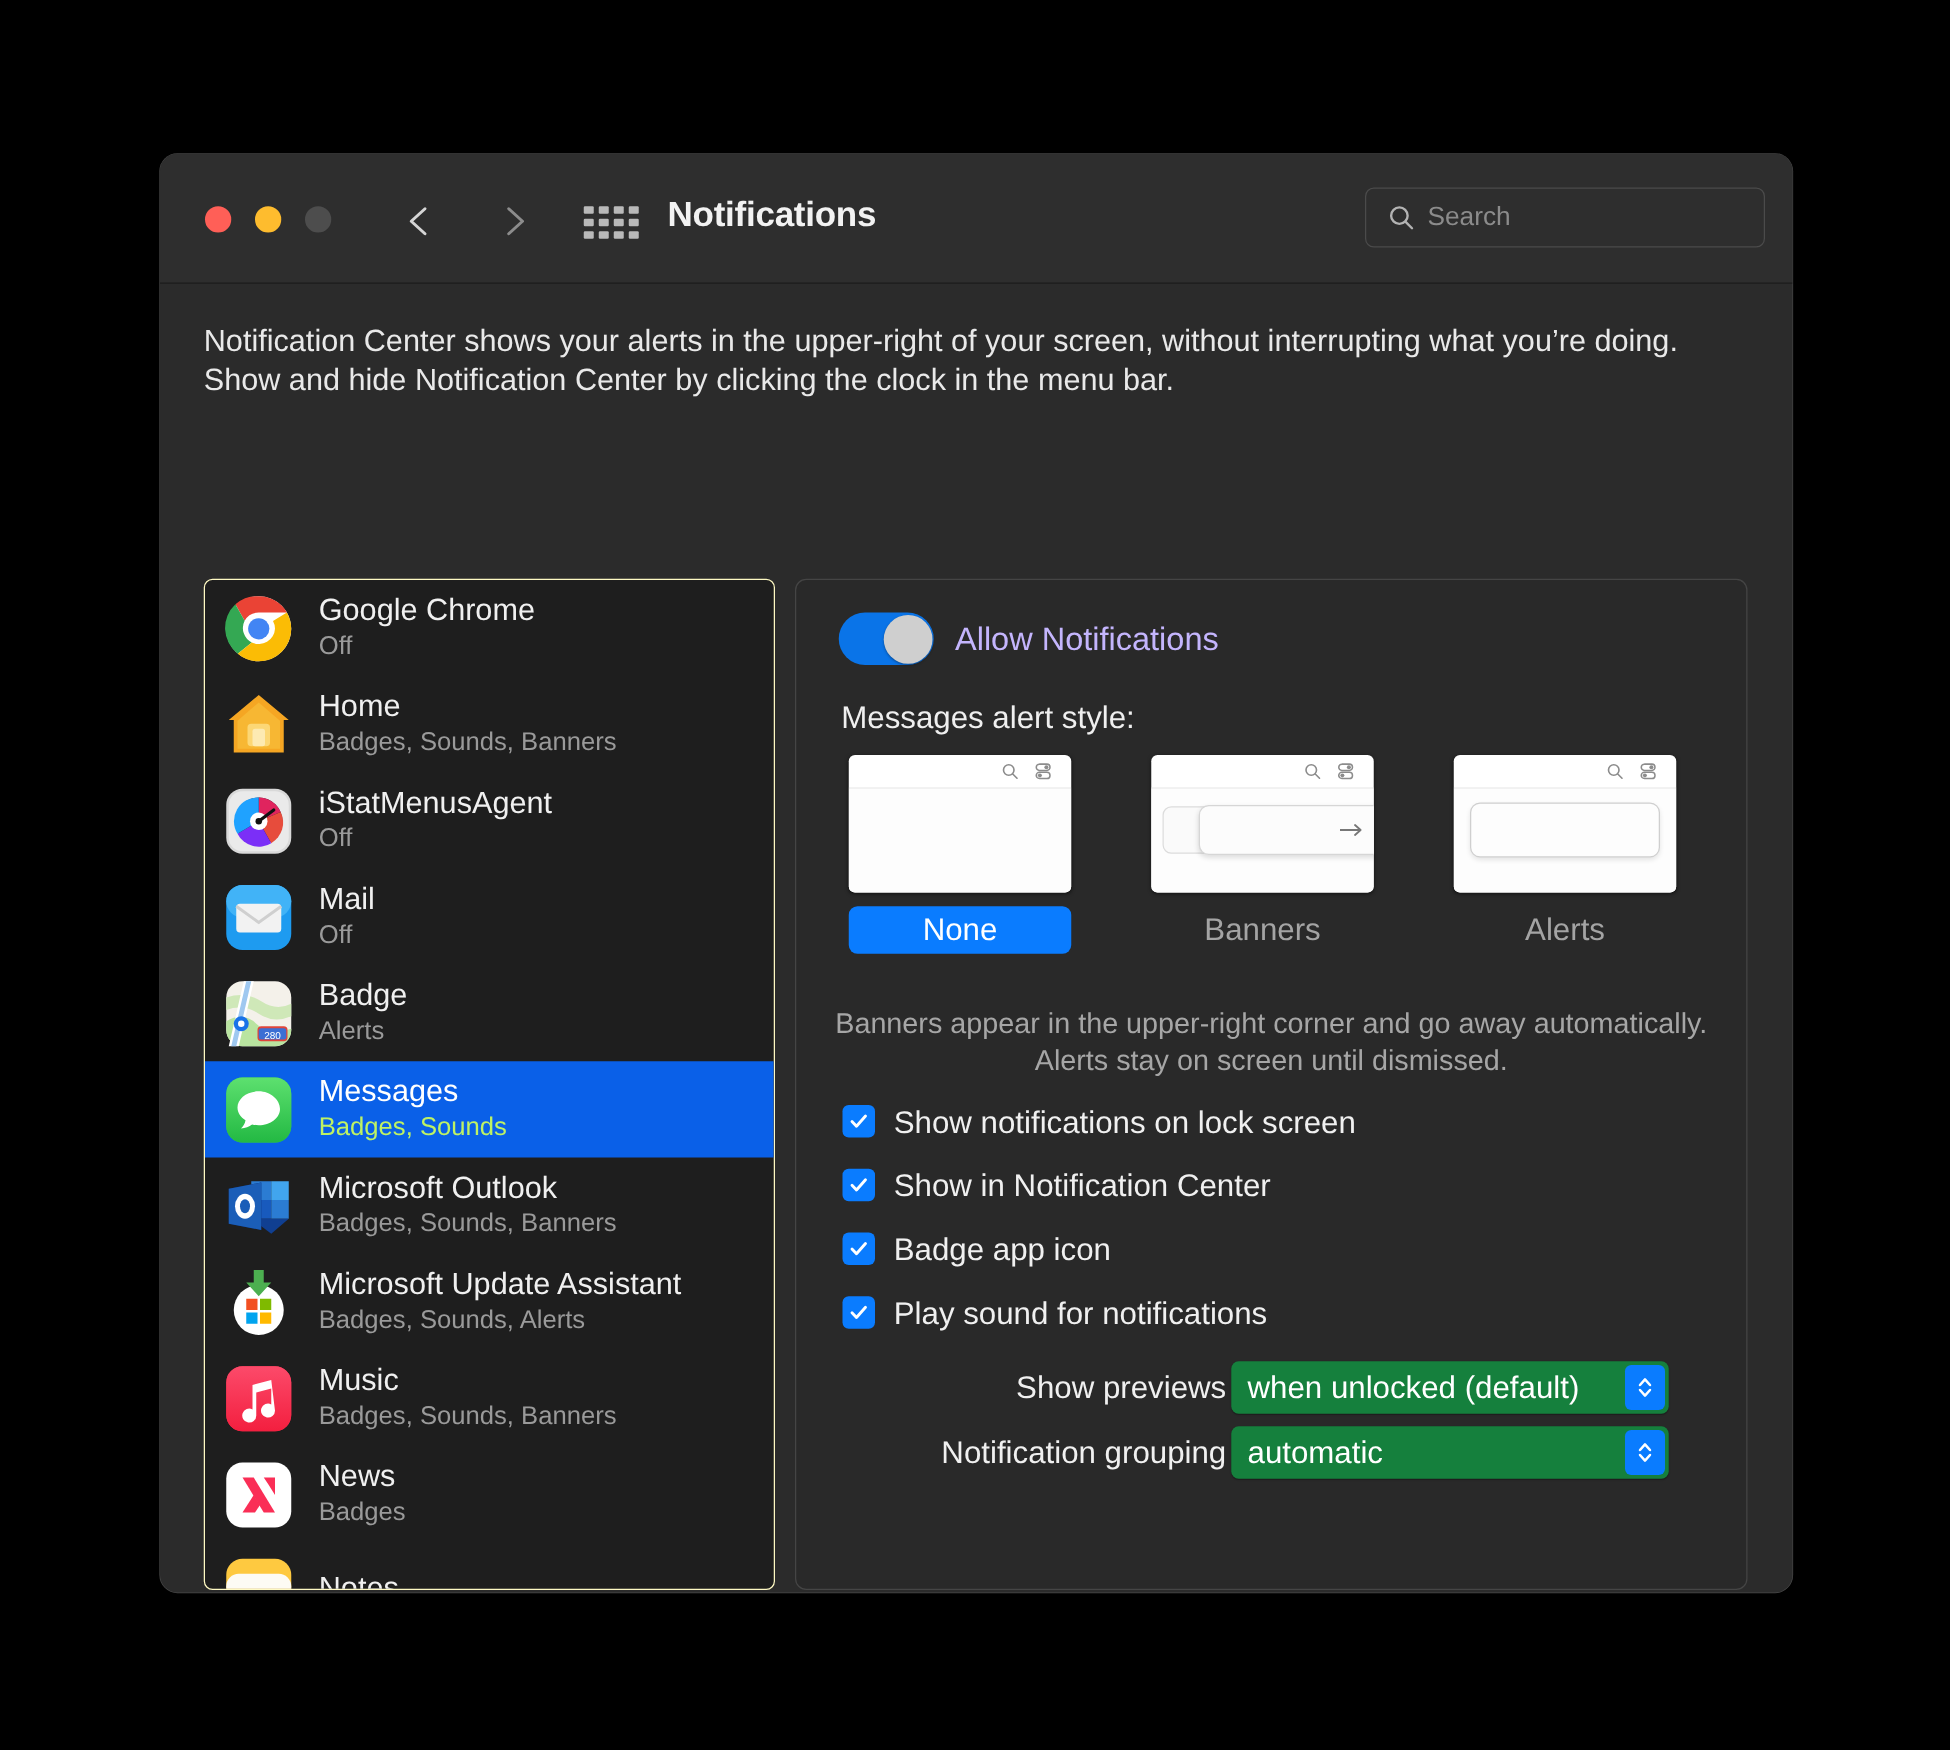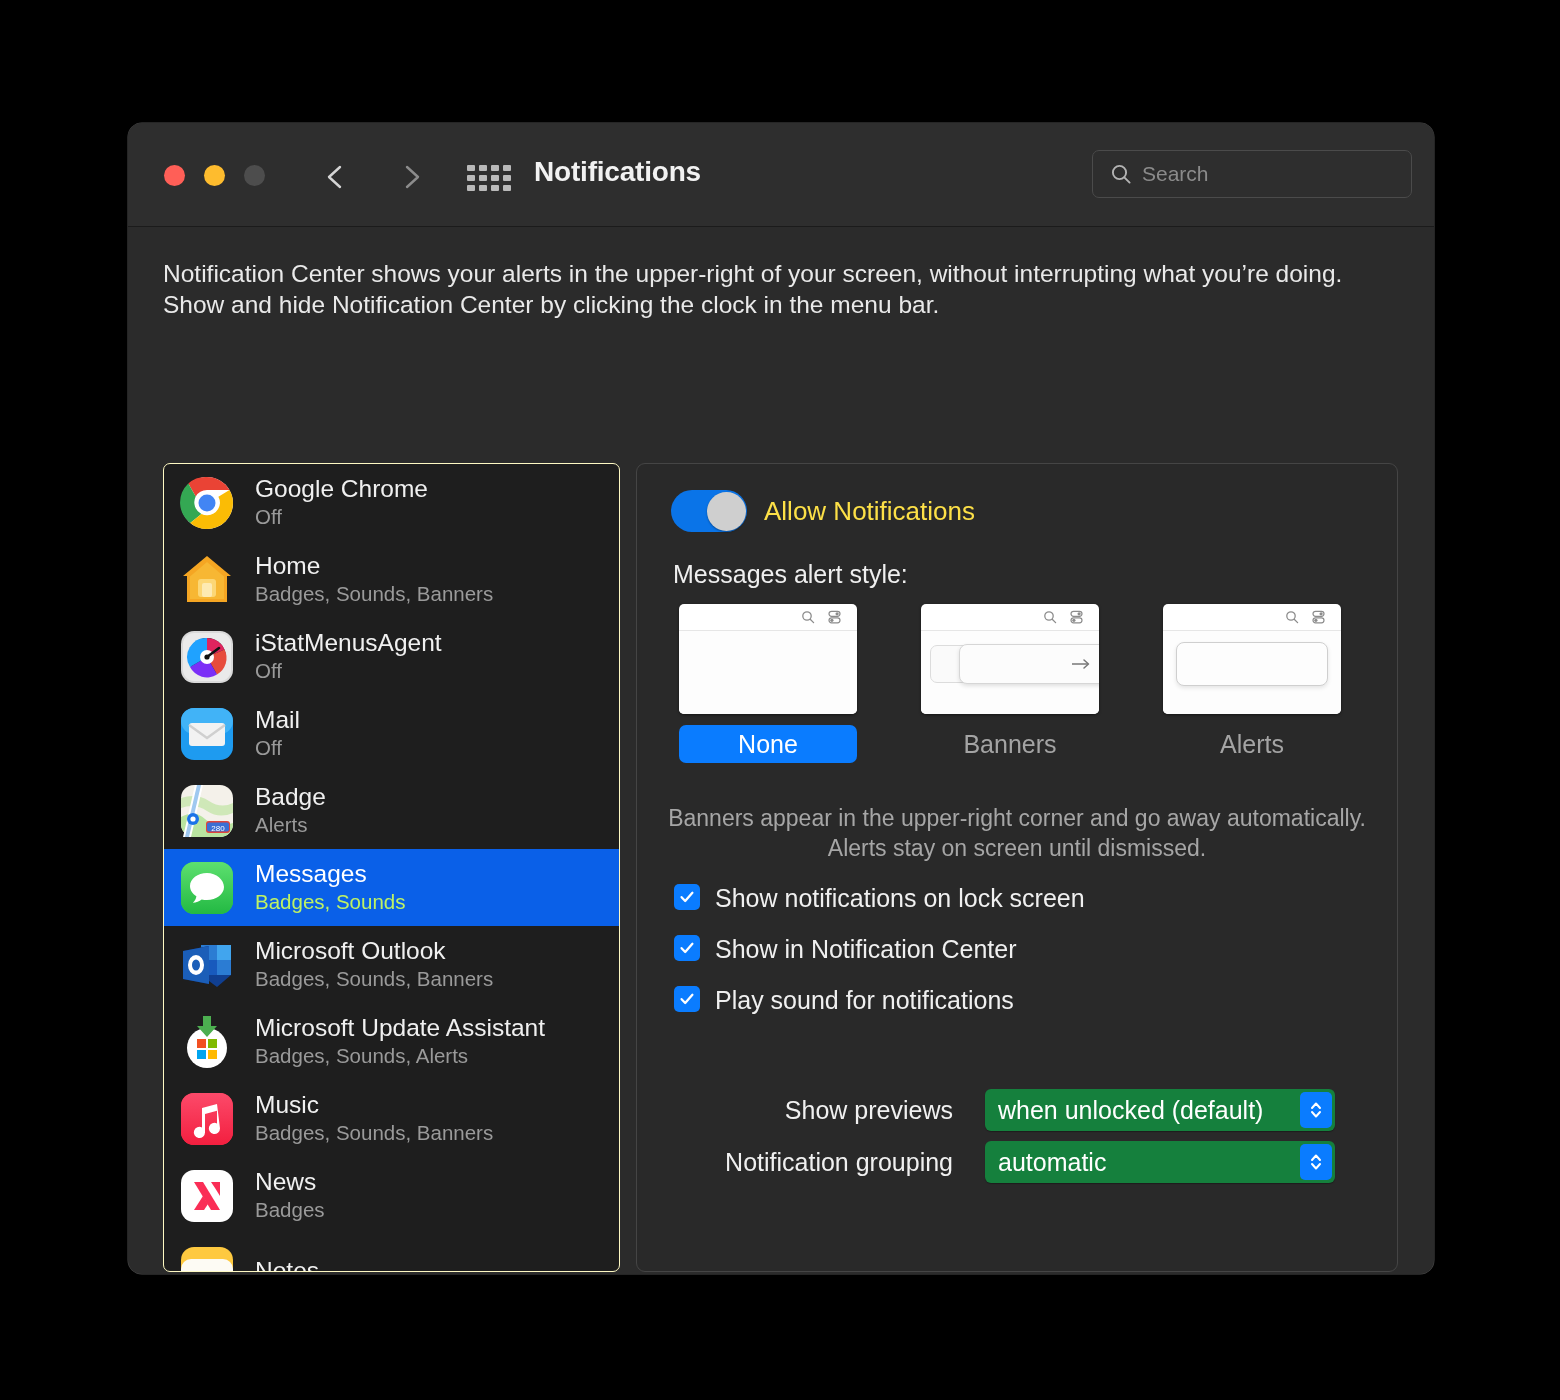--- a/index.html
+++ b/index.html
@@ -201,21 +201,21 @@
     position: absolute;
     right: 1.5px; top: 1.5px;
     width: 39px; height: 39px;
     border-radius: 50%;
     background: #cfcfcf;
     box-shadow: 0 1px 2px rgba(0,0,0,.35);
   }
   .toggle-label {
     margin-left: 17px;
     font-size: 26px;
-    color: #fde047;
+    color: #c4b5fd;
   }
 
   .alert-style-label {
     position: absolute;
     left: 36px;
     top: 96px;
     font-size: 25px;
     color: #efefef;
   }
 
@@ -338,21 +338,21 @@
     display: flex;
     align-items: center;
     height: 52px;
     padding-left: 60px;
   }
   .select-label {
     width: 288px;
     text-align: right;
     font-size: 25px;
     color: #f0f0f0;
-    padding-right: 32px;
+    padding-right: 4px;
     box-sizing: border-box;
   }
   .popup {
     position: relative;
     width: 350px;
     height: 42px;
     background: #15803d;
     border-radius: 6px;
     display: flex;
     align-items: center;
@@ -754,20 +754,28 @@
             </svg>
           </span>
           <span class="check-text">Show in Notification Center</span>
         </div>
         <div class="check-row">
           <span class="cbox">
             <svg width="18" height="18" viewBox="0 0 18 18">
               <path d="M3.6 9.2 L7.2 13 L14.4 4.8" fill="none" stroke="#fff" stroke-width="2.3" stroke-linecap="round" stroke-linejoin="round"></path>
             </svg>
           </span>
+          <span class="check-text">Badge app icon</span>
+        </div>
+        <div class="check-row">
+          <span class="cbox">
+            <svg width="18" height="18" viewBox="0 0 18 18">
+              <path d="M3.6 9.2 L7.2 13 L14.4 4.8" fill="none" stroke="#fff" stroke-width="2.3" stroke-linecap="round" stroke-linejoin="round"></path>
+            </svg>
+          </span>
           <span class="check-text">Play sound for notifications</span>
         </div>
       </div>
 
       <div class="selects">
         <div class="select-row">
           <div class="select-label">Show previews</div>
           <div class="popup">
             <span class="popup-value">when unlocked (default)</span>
             <span class="stepper">

